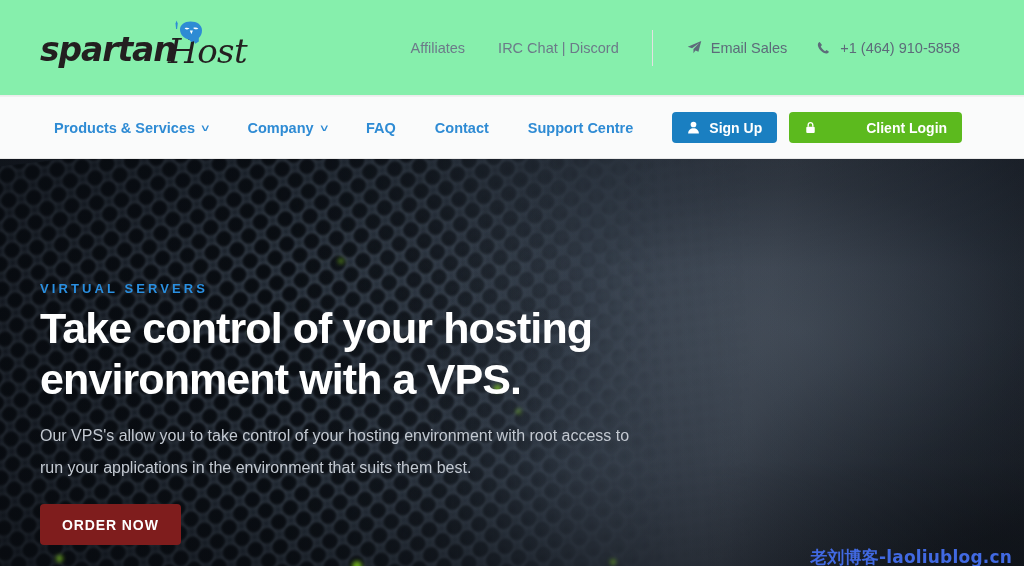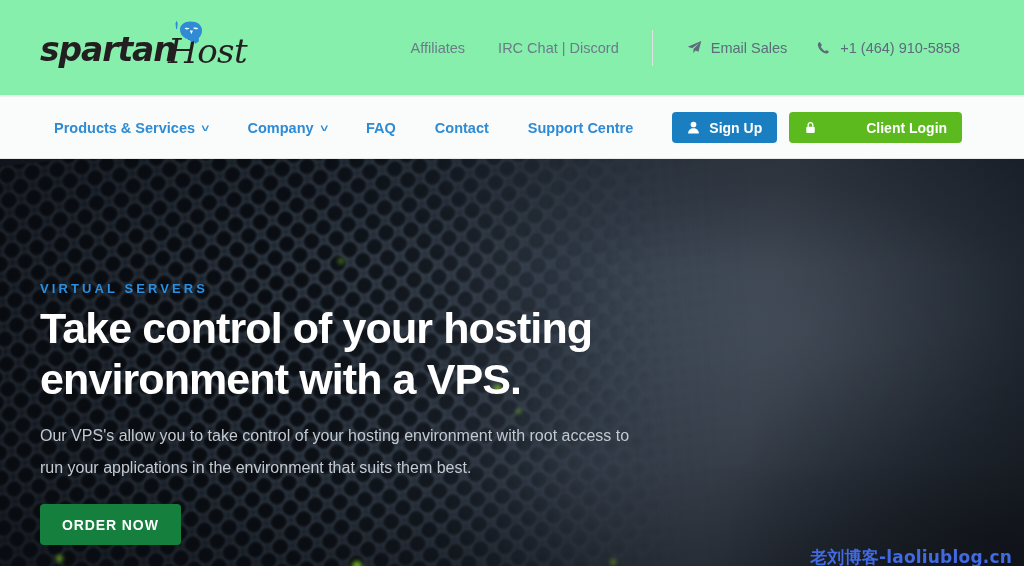--- a/index.html
+++ b/index.html
@@ -268,21 +268,21 @@
   }
   .order-btn {
     position: absolute;
     top: 345px;
     display: inline-flex;
     align-items: center;
     justify-content: center;
     height: 41px;
     padding: 8px 22px;
     border-radius: 4px;
-    background: #15803d;
+    background: #7f1d1d;
     color: #ffffff;
     font-size: 14px;
     font-weight: bold;
     letter-spacing: 0.9px;
     text-decoration: none;
   }
 
   .watermark {
     position: absolute;
     right: 12px;

